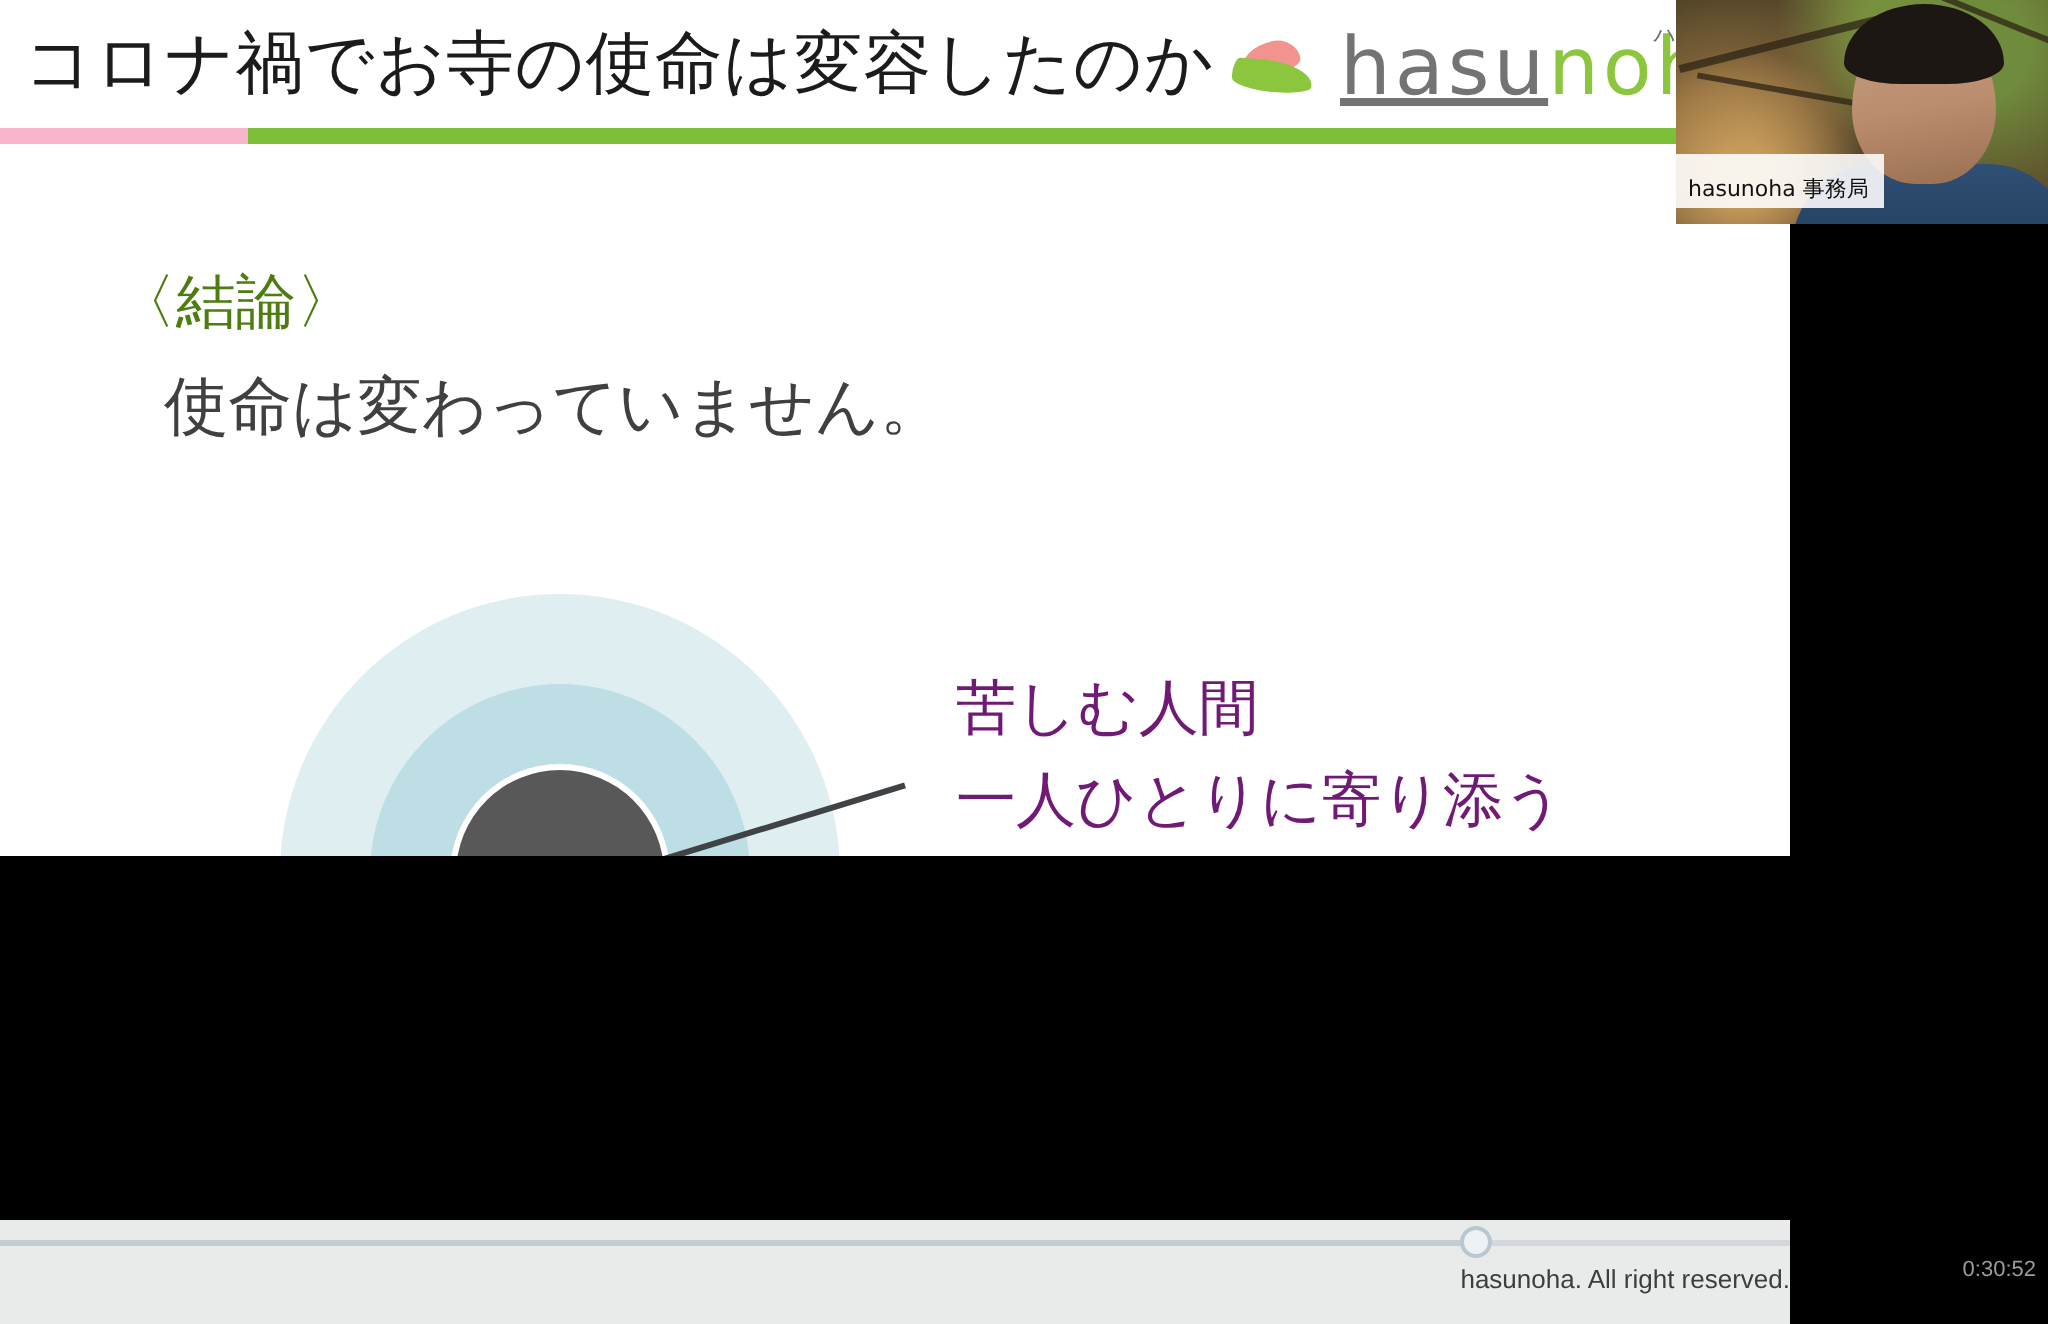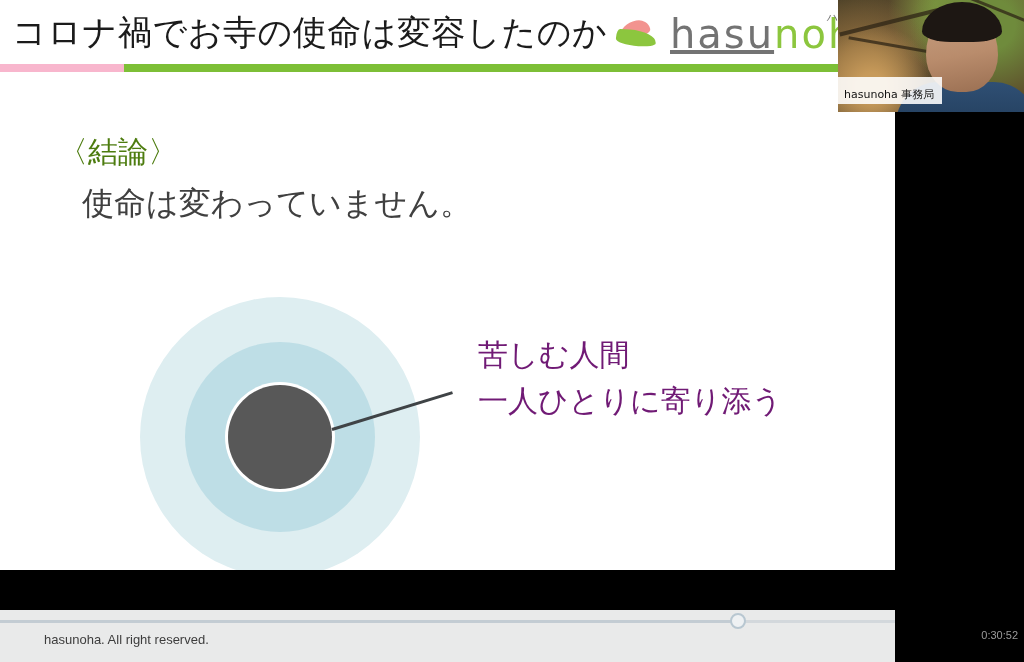--- a/index.html
+++ b/index.html
@@ -24,21 +24,21 @@
     background: #000000;
     overflow: hidden;
   }
 
   
   #slide {
     position: absolute;
     left: 0;
     top: 0;
     width: 895px;
-    height: 570px;
+    height: 428px;
     background: #ffffff;
     overflow: hidden;
   }
 
   
   .slide-header {
     position: absolute;
     left: 0;
     top: 0;
     width: 895px;
@@ -230,25 +230,24 @@
     border: 2px solid #b8c7d1;
     background: #eef1f3;
     box-sizing: border-box;
     cursor: pointer;
   }
   .footer-credit {
     position: absolute;
     left: 0;
     top: 22px;
     width: 895px;
-    text-align: left;
+    text-align: right;
     font-size: 13px;
     color: #3d3d3d;
     font-family: "Liberation Sans", sans-serif;
-    margin-left: 44px;
   }
 
   
   #webcam {
     position: absolute;
     left: 838px;
     top: 0;
     width: 186px;
     height: 112px;
     overflow: hidden;

